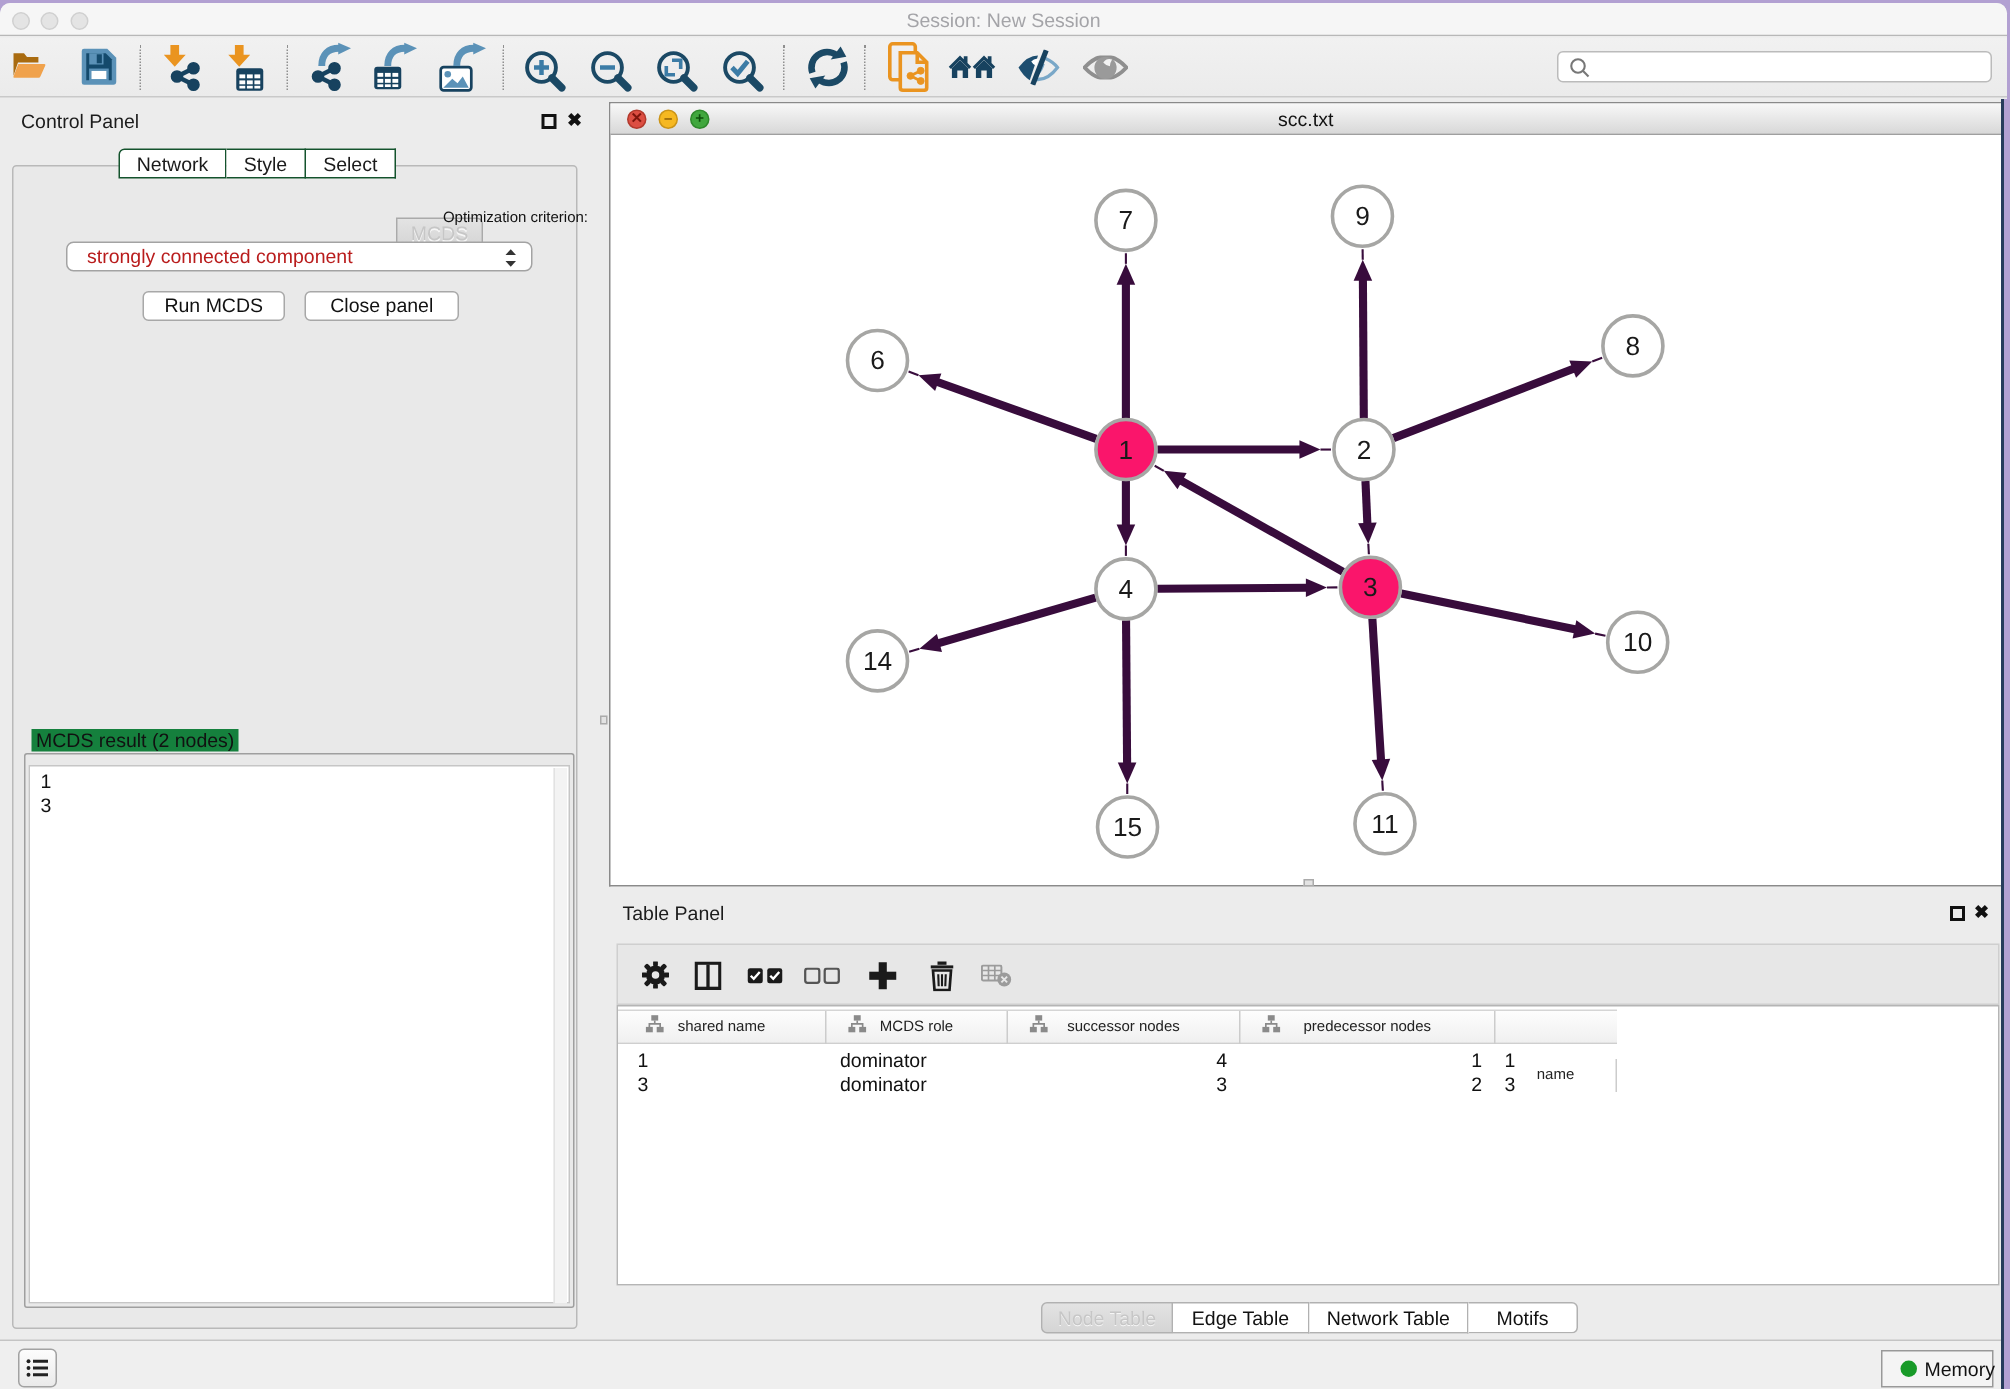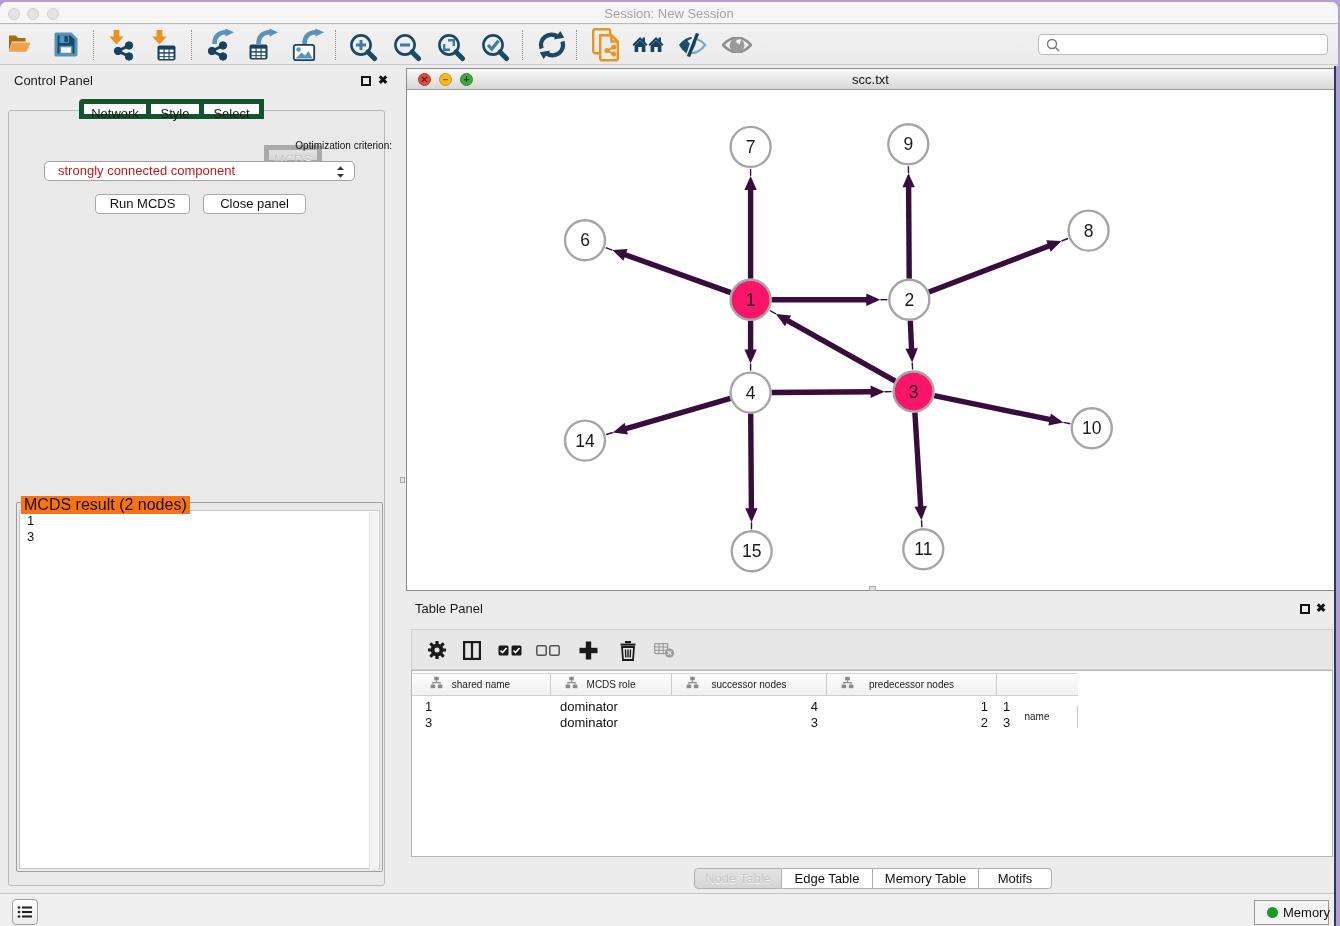--- a/index.html
+++ b/index.html
@@ -20,34 +20,34 @@
   .tsep { position:absolute; top:5px; height:30px; width:0; border-left:1px dotted #8f8f8f; }
   #searchbox { position:absolute; left:1038px; top:9px; width:290px; height:21px;
                background:#fff; border:1px solid #bbb; border-radius:4px; }
 
   
   #cp-title { position:absolute; left:14px; top:71px; font-size:13px; color:#1c1c1c; }
   .winbtn-sq { position:absolute; width:10px; height:10px; border:2px solid #111; background:transparent; }
   .winbtn-x { position:absolute; font-size:12px; font-weight:bold; color:#111; }
   #cp-body { position:absolute; left:8px; top:108px; width:377px; height:776px;
              border:1px solid #b9b9b9; background:#e9e9e9; border-radius:3px; }
-  .tab { position:absolute; top:97px; height:20px; background:#fff; border:5px solid #14532d;
+  .tab { position:absolute; top:97px; height:20px; background:#fff; border:1px solid #14532d;
          font-size:13px; color:#1a1a1a; text-align:center; line-height:19px; }
   .tabsel { background:linear-gradient(#e2e2e2,#d4d4d4); color:#c6c6c6;
             text-shadow:0 1px 0 #f5f5f5; border-color:#aaa; }
   #opt-label { position:absolute; left:8px; top:138px; width:384px; text-align:right; font-size:10px; color:#111; }
   #cp-select { position:absolute; left:44px; top:159px; width:311px; height:20px; background:#fff;
                border:1px solid #a3a3a3; border-radius:5px; font-size:13px; color:#b91c1c; line-height:18px;
                padding-left:13px; }
   .cp-btn { position:absolute; top:192px; height:20px; background:#fff; border:1px solid #a8a8a8;
             border-radius:4px; font-size:13px; color:#111; text-align:center; line-height:18px; }
   #mcds-box { position:absolute; left:16px; top:500px; width:367px; height:370px;
               border:1px solid #9f9f9f; border-radius:2px; }
-  #mcds-label { position:absolute; left:21px; top:494px; background:#f97316; padding:0 3px;
-                font-size:16px; color:#111; }
+  #mcds-label { position:absolute; left:21px; top:484px; background:#15803d; padding:0 3px;
+                font-size:13px; color:#111; }
   #mcds-white { position:absolute; left:2px; top:7px; width:361px; height:359px; background:#fff;
                 border:1px solid #c6c6c6; font-size:13px; color:#111; line-height:16px; padding:2px 0 0 7px; }
   #mcds-scroll { position:absolute; right:1px; top:1px; width:9px; height:357px; background:#f3f3f3; border-left:1px solid #e2e2e2; }
 
   
   #netwin { position:absolute; left:406px; top:66px; width:930px; height:523px;
             border:1px solid #8a8a8a; border-right:2px solid #2a3a55; background:#fff; }
   #net-titlebar { position:absolute; left:0; top:0; width:100%; height:21px;
                   background:linear-gradient(#f8f8f8,#d8d8d8); border-bottom:1px solid #9f9f9f; }
   .mac-btn { position:absolute; top:4px; width:13px; height:13px; border-radius:50%;
@@ -469,21 +469,21 @@
     <div class="td-txt" style="left:568px; top:28px; width:8px; text-align:right;">1</div>
     <div class="td-txt" style="left:591px; top:28px;">1</div>
     <div class="td-txt" style="left:13px; top:44px;">3</div>
     <div class="td-txt" style="left:148px; top:44px;">dominator</div>
     <div class="td-txt" style="left:398px; top:44px; width:8px; text-align:right;">3</div>
     <div class="td-txt" style="left:568px; top:44px; width:8px; text-align:right;">2</div>
     <div class="td-txt" style="left:591px; top:44px;">3</div>
   </div>
   <div class="btab tabsel" style="left:694px; width:88px; border-radius:4px 0 0 4px;">Node Table</div>
   <div class="btab" style="left:782px; width:91px; border-left:none;">Edge Table</div>
-  <div class="btab" style="left:873px; width:106px; border-left:none;">Memory Table</div>
+  <div class="btab" style="left:873px; width:106px; border-left:none;">Network Table</div>
   <div class="btab" style="left:979px; width:73px; border-radius:0 4px 4px 0; border-left:none;">Motifs</div>
 
   <div id="statusbar">
     <div id="sb-btn">
       <svg width="16" height="14" style="position:absolute;left:4px;top:5px" viewBox="0 0 16 14">
         <circle cx="2" cy="2.5" r="1.3" fill="#222"></circle>
           <rect x="5" y="1.5" width="10" height="2" fill="#222"></rect>
         <circle cx="2" cy="7" r="1.3" fill="#222"></circle>
           <rect x="5" y="6" width="10" height="2" fill="#222"></rect>
         <circle cx="2" cy="11.5" r="1.3" fill="#222"></circle>

